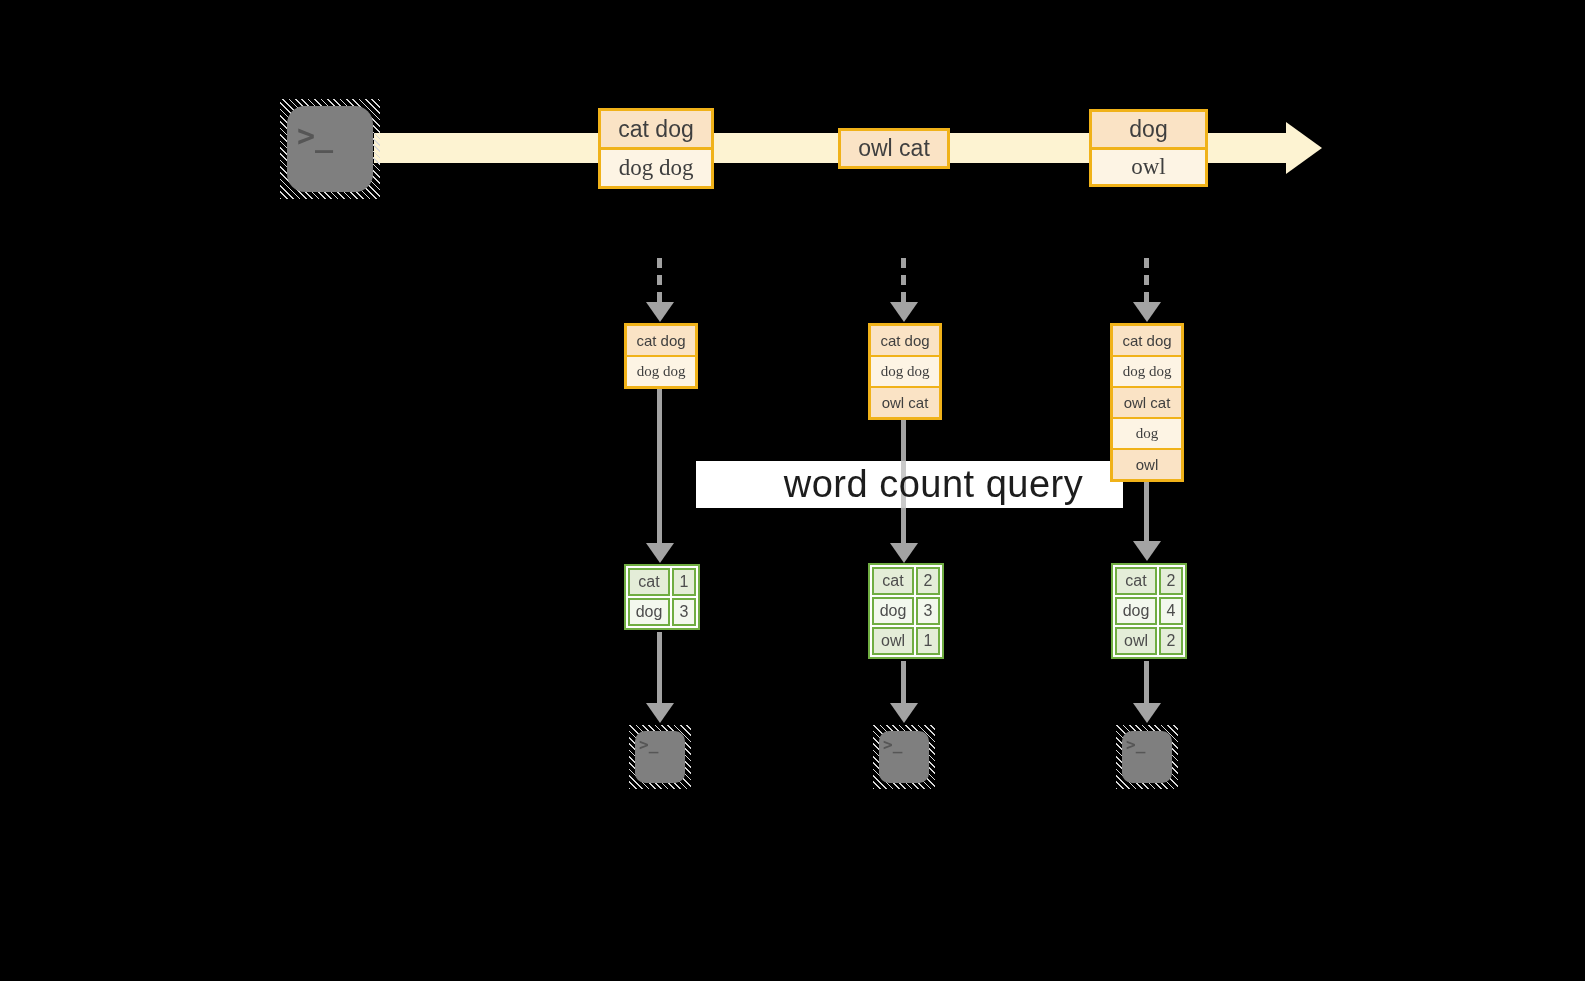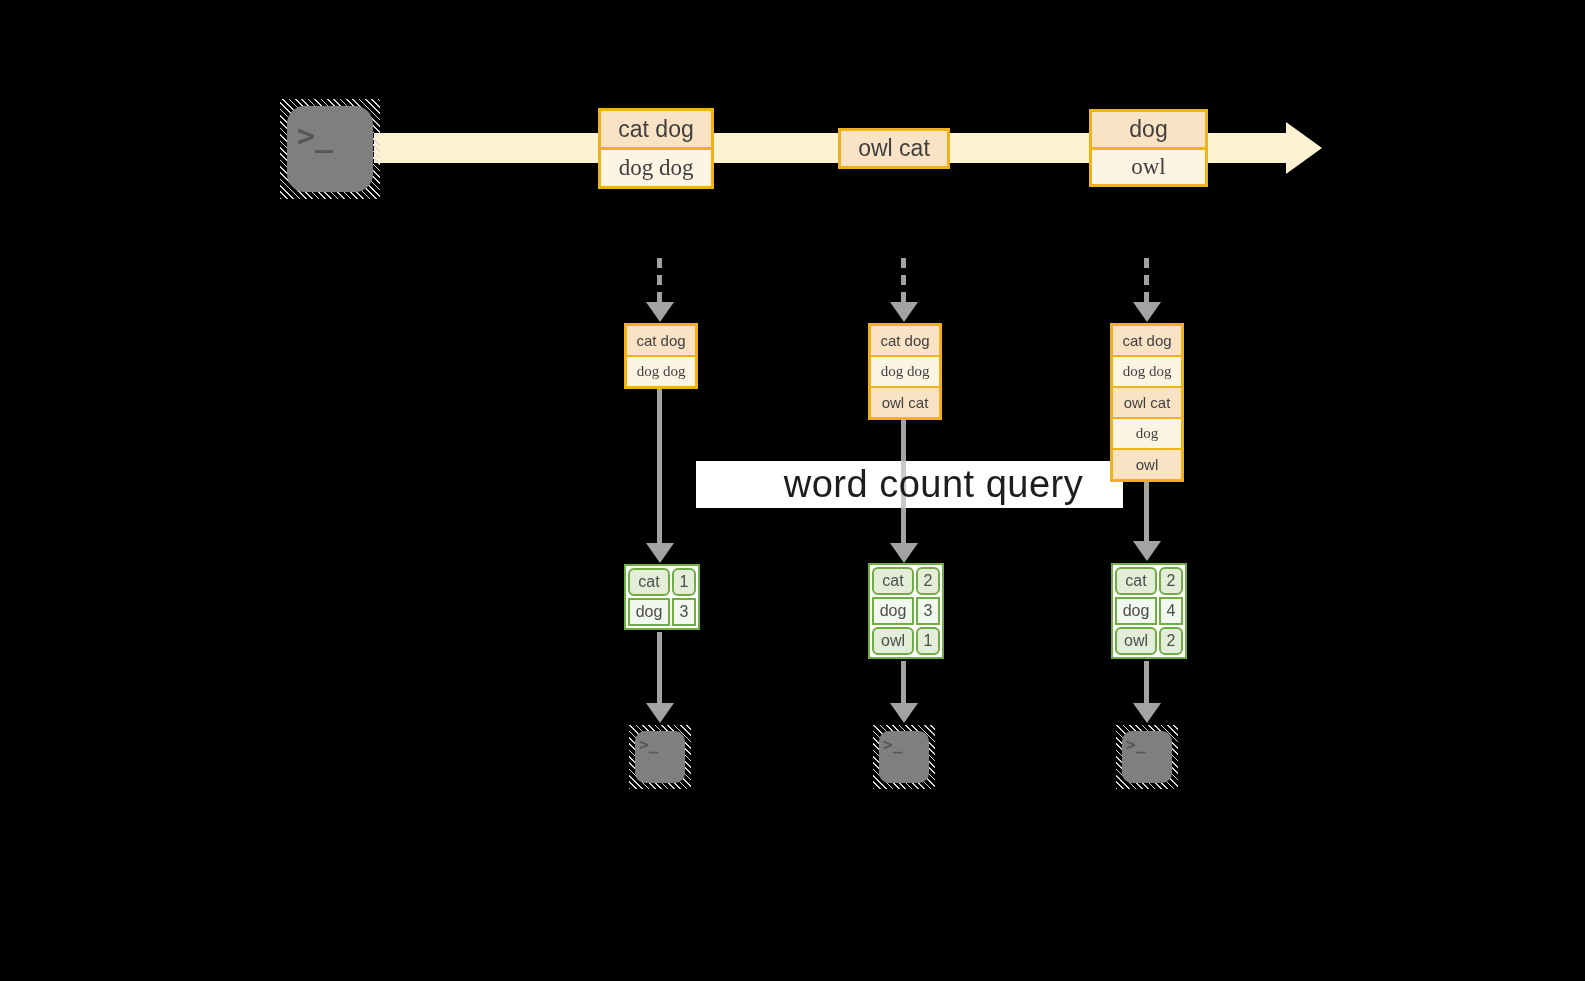--- a/index.html
+++ b/index.html
@@ -36,21 +36,21 @@
   .query-band{position:absolute;z-index:2;background:var(--band-bg,#fff);}
   .query-label{position:absolute;z-index:5;display:flex;align-items:center;justify-content:center;
     font-size:38px;font-weight:300;color:var(--query-text,#1d1d1d);letter-spacing:.5px;}
   
   .count-table{position:absolute;z-index:4;border-collapse:separate;border-spacing:2px;
     background:var(--band-bg,#fff);border:2px solid var(--green-border,#70ad42);}
   .count-table td{border:2px solid var(--green-border,#70ad42);text-align:center;
     font-size:16px;color:var(--green-text,#4d4d4d);height:24px;padding:0;}
   .count-table td.w{width:38px;}
   .count-table td.v{width:20px;}
-  .gdark td{background:var(--green-cell-dark,#e4edd8);border-radius:6px;}
+  .gdark td{background:var(--green-cell-dark,#e4edd8);}
   .glight td{background:var(--green-cell-light,#f3f8ee);}
   
   .terminal{position:absolute;z-index:4;
     background:repeating-linear-gradient(45deg,var(--hatch,#d9d9d9) 0 1.2px,transparent 1.2px 4.5px);}
   .term-inner{position:absolute;background:var(--terminal-gray,#7f7f7f);}
   .term-glyph{position:absolute;font-family:"DejaVu Sans Mono","Liberation Mono",monospace;
     font-weight:bold;color:var(--terminal-glyph,#565656);line-height:1;}
   .terminal.big{left:280px;top:99px;width:100px;height:100px;}
   .terminal.big .term-inner{left:7px;top:7px;right:7px;bottom:7px;border-radius:18px;}
   .terminal.big .term-glyph{left:17px;top:22px;font-size:30px;}

